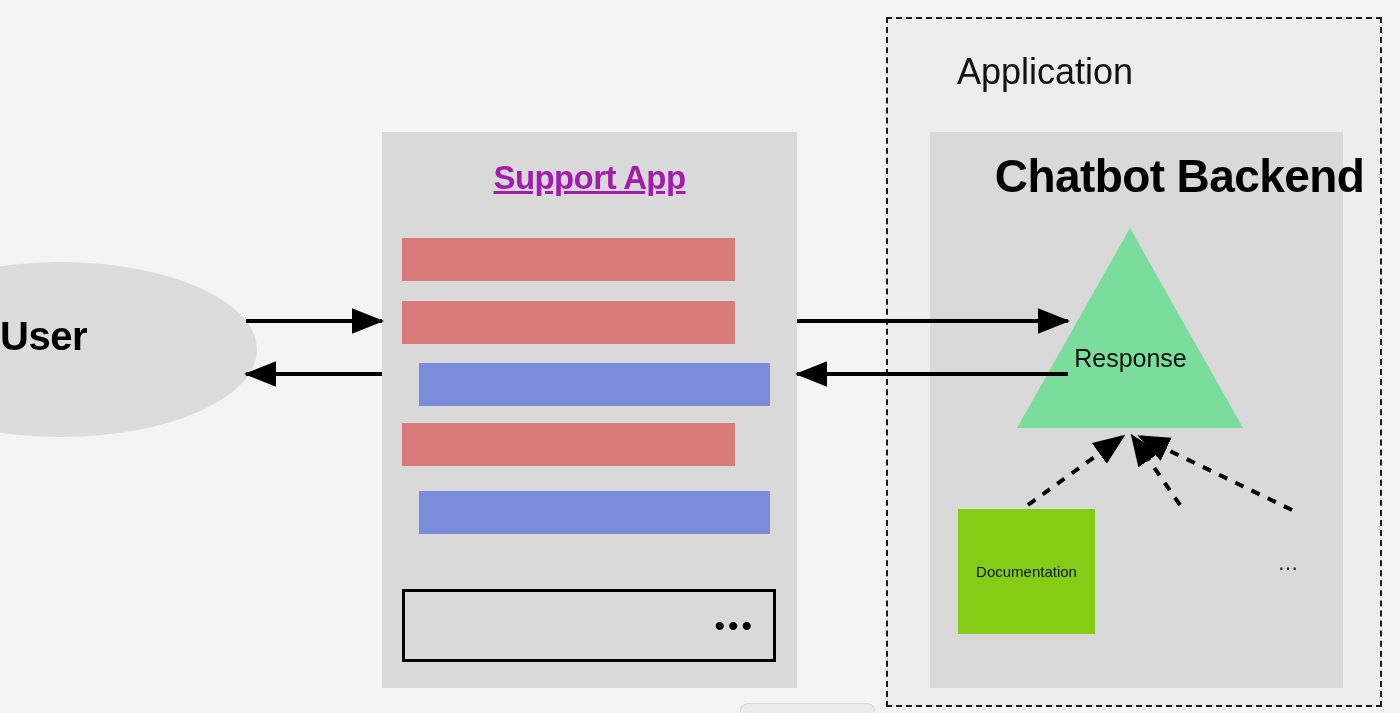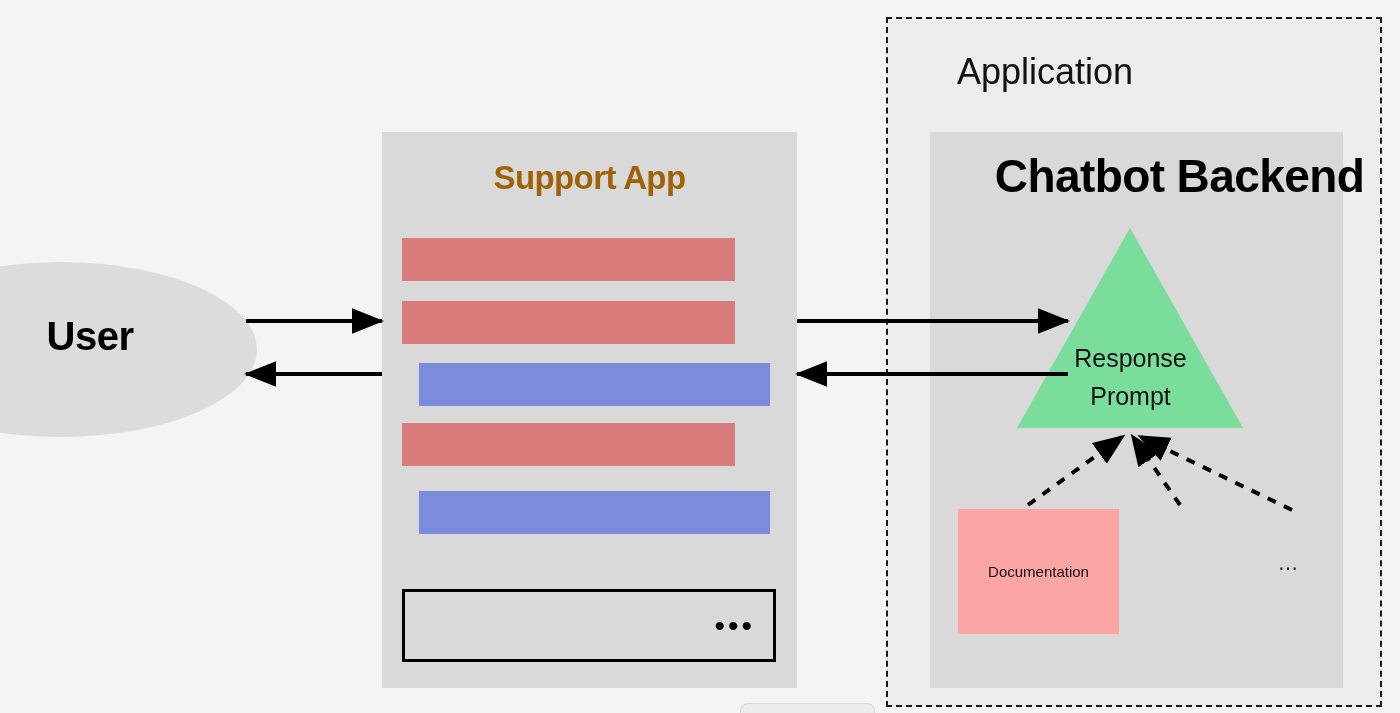--- a/index.html
+++ b/index.html
@@ -30,21 +30,20 @@
     width: 392px;
     height: 175px;
     background: #dcdcdc;
     border-radius: 50%;
   }
   #user-label {
     position: absolute;
     left: 0px;
     top: 316px;
     width: 180px;
-    text-align: center;
     font-size: 40px;
     font-weight: bold;
     color: #000;
     letter-spacing: -0.5px;
     line-height: 1;
   }
 
   
   #support-app-panel {
     position: absolute;
@@ -56,22 +55,23 @@
   }
   #support-app-title {
     position: absolute;
     left: 382px;
     top: 157px;
     width: 415px;
     text-align: center;
     font-size: 33px;
     font-weight: bold;
     letter-spacing: -0.6px;
-    color: #a16207;
+    color: #a21caf;
     line-height: 1.25;
+    text-decoration: underline;
   }
   .chat-bar {
     position: absolute;
     height: 43px;
   }
   .chat-bar.incoming {
     left: 402px;
     width: 333px;
     background: #d97b7b;
   }
@@ -175,22 +175,21 @@
     color: #111;
     line-height: 1.5;
   }
 
   
   .doc-box {
     position: absolute;
     top: 509px;
     width: 137px;
     height: 125px;
-    background: #fca5a5;
-    padding-left: 24px;
+    background: #84cc16;
   }
   #doc-box-1 { left: 958px; }
   #doc-box-2 { left: 1110px; }
   .doc-box-label {
     position: absolute;
     left: 0;
     right: 0;
     top: 50%;
     transform: translateY(-50%);
     text-align: center;
@@ -238,21 +237,20 @@
   <div id="application-label">Application</div>
 
   <div id="chatbot-backend-panel"></div>
   <div id="chatbot-backend-title">Chatbot Backend</div>
 
   <div id="response-triangle">
     <div class="tri"></div>
   </div>
   <div id="response-prompt-label">
     <div>Response</div>
-    <div>Prompt</div>
   </div>
 
   <div class="doc-box" id="doc-box-1">
     <div class="doc-box-label">Documentation</div>
   </div>
   <div id="docs-ellipsis">⋯</div>
 
   <div id="support-app-panel"></div>
   <div id="support-app-title">Support App</div>
 

